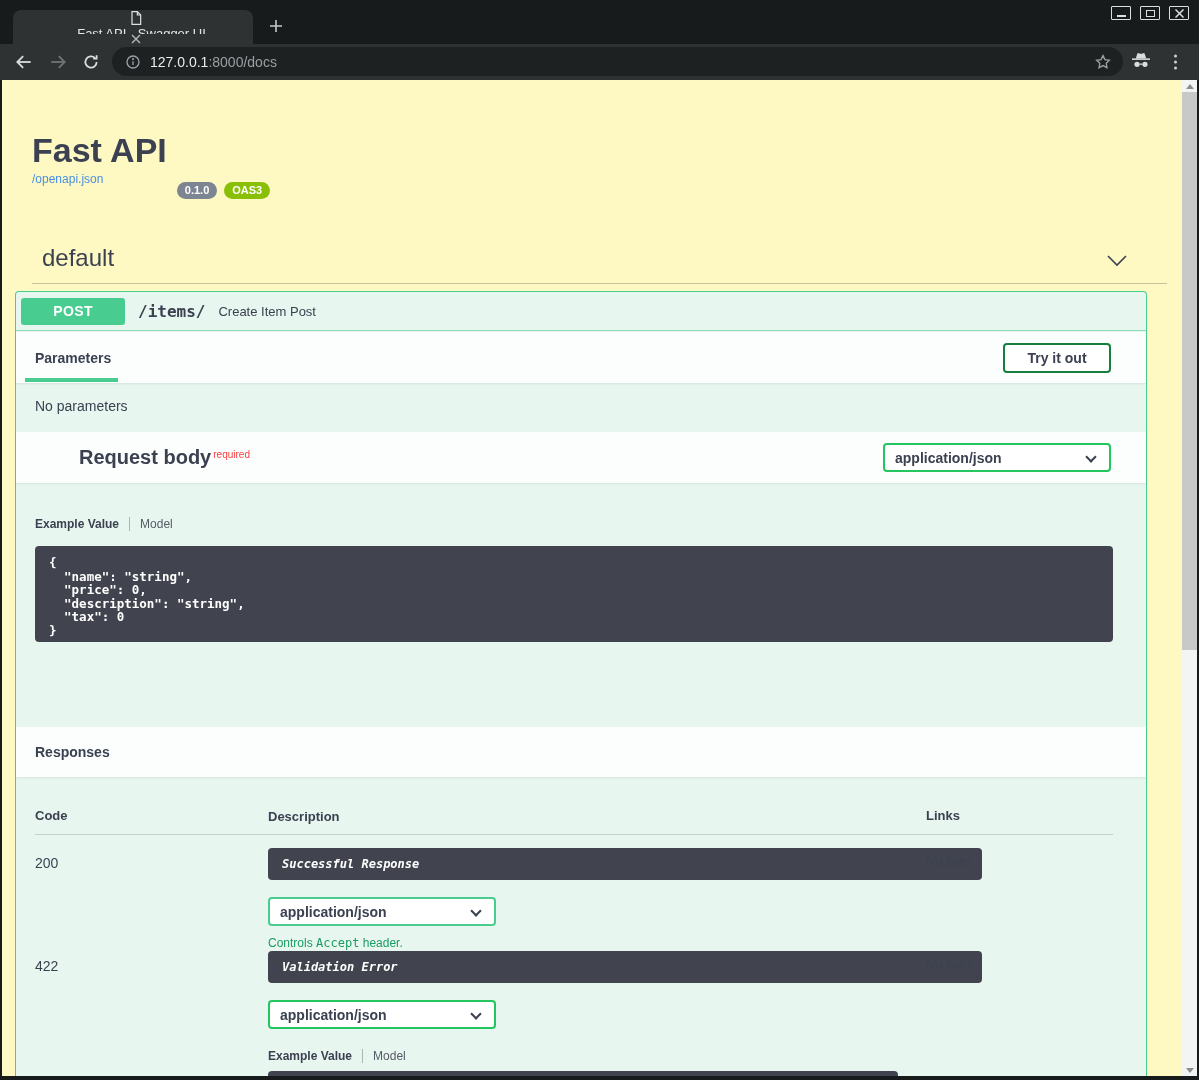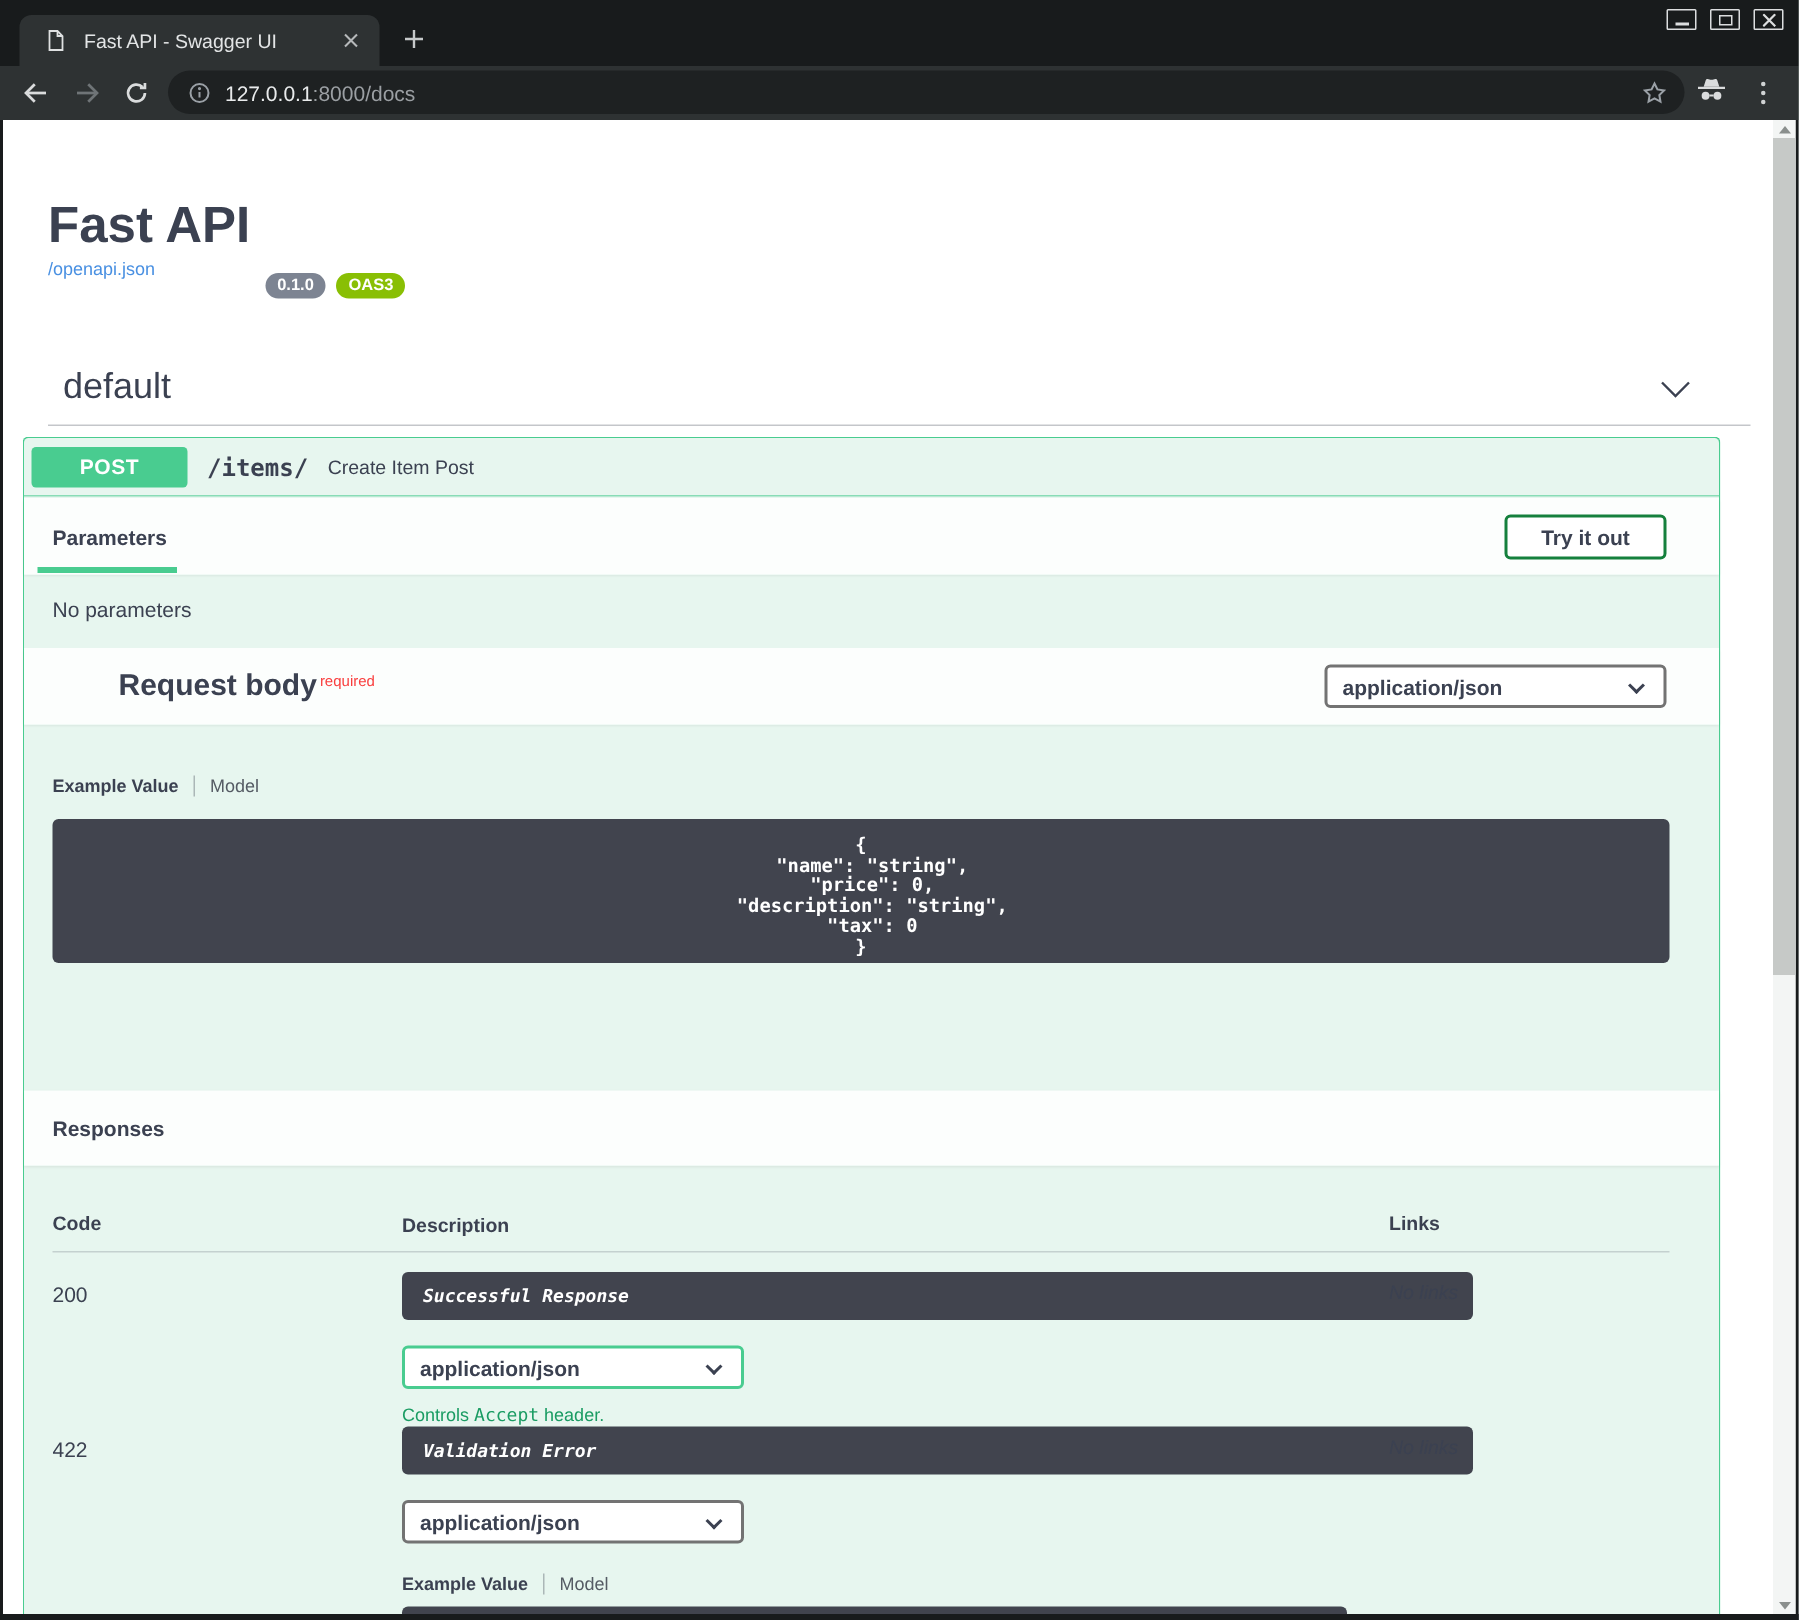--- a/index.html
+++ b/index.html
@@ -11,21 +11,21 @@
     font-family: "Liberation Sans", sans-serif;
     overflow: hidden;
   }
   .mono { font-family: "DejaVu Sans Mono", monospace; }
 
   
   .titlebar { position: absolute; top: 0; left: 0; width: 1199px; height: 44px; background: #181b1c; }
   .tab {
     position: absolute; left: 13px; top: 10px; width: 240px; height: 34px;
     background: #2e3233; border-radius: 8px 8px 0 0;
-    display: flex; align-items: center; padding: 0 10px 0 16px;
+    display: flex; align-items: center; padding: 0 10px 0 16px; flex-direction: column;
   }
   .tab-favicon { width: 16px; height: 16px; flex: 0 0 auto; }
   .tab-title { margin-left: 11px; font-size: 13px; color: #e3e5e6; flex: 1 1 auto; white-space: nowrap; overflow: hidden; }
   .tab-close { width: 18px; height: 18px; display: flex; align-items: center; justify-content: center; border-radius: 50%; }
   .newtab { position: absolute; left: 266px; top: 16px; width: 20px; height: 20px; display: flex; align-items: center; justify-content: center; }
   .win-controls { position: absolute; right: 10px; top: 6px; display: flex; gap: 9px; }
   .win-btn {
     width: 20px; height: 14px; border: 1px solid #dcdedf; border-radius: 1px;
     display: flex; align-items: center; justify-content: center;
   }
@@ -44,21 +44,21 @@
   }
   .omni-info { width: 16px; height: 16px; flex: 0 0 auto; }
   .omni-url { margin-left: 9px; font-size: 14px; color: #e9ebec; flex: 1 1 auto; white-space: nowrap; }
   .omni-url .dim { color: #9b9fa3; }
   .omni-star { width: 20px; height: 20px; flex: 0 0 auto; display: flex; align-items: center; justify-content: center; }
   .incognito-badge { position: absolute; left: 1130px; top: 50%; transform: translateY(-50%); }
   .kebab { position: absolute; left: 1168px; top: 50%; transform: translateY(-50%); display: flex; flex-direction: column; gap: 3px; padding: 2px 6px; }
   .kebab .dot { width: 3px; height: 3px; border-radius: 50%; background: #d0d3d4; }
 
   
-  .page { position: absolute; top: 80px; left: 0; width: 1199px; height: 996px; background: #ffffff; overflow: hidden; text-align: center; }
+  .page { position: absolute; top: 80px; left: 0; width: 1199px; height: 996px; background: #fef9c3; overflow: hidden; }
   .edge-left  { position: absolute; left: 0; top: 80px; width: 2px; height: 1000px; background: #181b1c; z-index: 50; }
   .edge-right { position: absolute; right: 0; top: 80px; width: 2px; height: 1000px; background: #181b1c; z-index: 50; }
   .edge-bottom{ position: absolute; left: 0; bottom: 0; width: 1199px; height: 4px; background: #181b1c; z-index: 60; }
 
   
   .scrollbar { position: absolute; right: 2px; top: 80px; width: 15px; height: 996px; background: #f3f5f4; z-index: 55; }
   .sb-arrow { position: absolute; left: 0; width: 15px; height: 12px; display: flex; align-items: center; justify-content: center; }
   .sb-up { top: 0; }
   .sb-down { bottom: 0; }
   .sb-tri-up { width: 0; height: 0; border-left: 4px solid transparent; border-right: 4px solid transparent; border-bottom: 5px solid #8a8f8d; }
@@ -112,21 +112,21 @@
     display: flex; align-items: center; justify-content: center;
   }
   .no-params { position: absolute; left: 19px; top: 106px; font-size: 14px; color: #3b4151; }
 
   .sec-body { top: 140px; height: 51px; padding: 0 35px 0 19px; justify-content: space-between; }
   .body-label { font-size: 20px; font-weight: bold; color: #3b4151; margin-left: 44px; }
   .required { font-size: 10px; color: #f93e3e; position: relative; top: -6px; margin-left: 2px; }
 
   .select-box {
     position: relative; width: 228px; height: 29px; background: #fff;
-    border: 2px solid #737373; border-radius: 4px;
+    border: 2px solid #22c55e; border-radius: 4px;
     display: flex; align-items: center; padding-left: 10px;
     font-size: 14px; font-weight: bold; color: #3b4151;
   }
   .select-green { border-color: #49cc90; }
   .chev { position: absolute; right: 14px; top: 8px; width: 8px; height: 8px;
     border-right: 2px solid #3b4151; border-bottom: 2px solid #3b4151; transform: rotate(45deg); }
 
   .model-tabs { position: absolute; display: flex; align-items: center; }
   .tabs-body { left: 19px; top: 225px; }
   .tab-active { font-size: 12px; font-weight: bold; color: #3b4151; }

